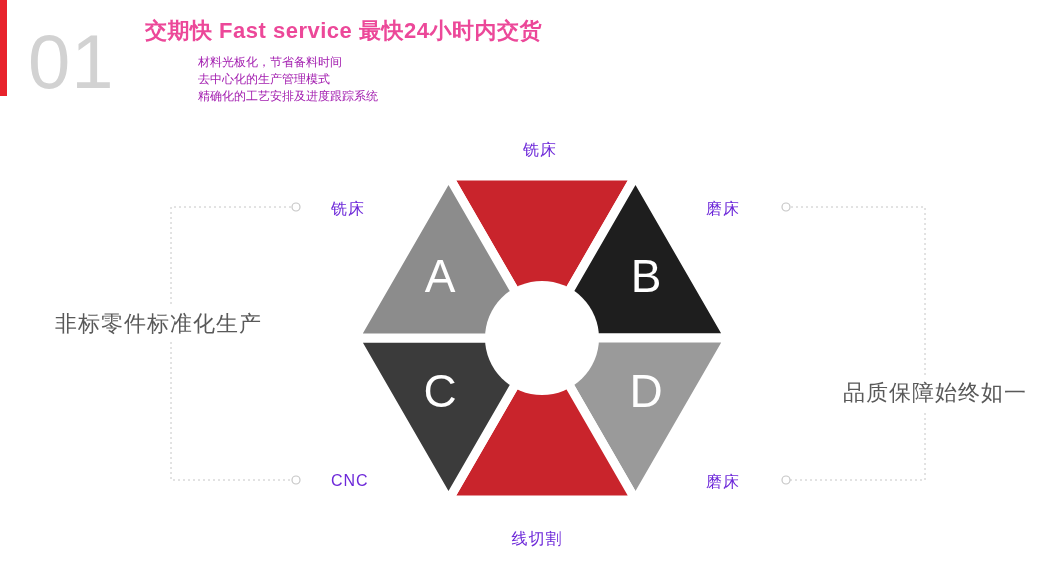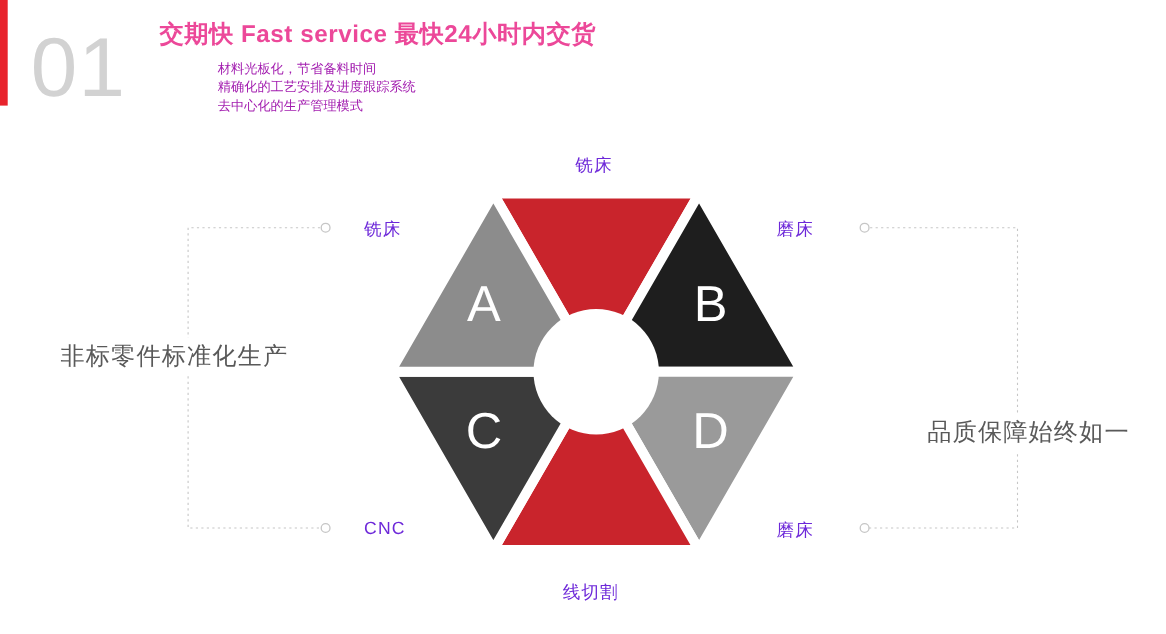--- a/index.html
+++ b/index.html
@@ -70,22 +70,22 @@
     <polygon class="hex-seg" points="542,338 448.5,500 355,338" fill="#3b3b3b"></polygon>
     <polygon class="hex-seg" points="542,338 355,338 448.5,176" fill="#8c8c8c"></polygon>
 
     <circle cx="542" cy="338" r="57" fill="#ffffff"></circle>
   </svg>
 
   <div class="index-number">01</div>
   <div class="page-title">交期快  Fast service 最快24小时内交货</div>
   <div class="bullets">
     <div>材料光板化，节省备料时间</div>
+    <div>去中心化的生产管理模式</div>
     <div>精确化的工艺安排及进度跟踪系统</div>
-    <div>去中心化的生产管理模式</div>
   </div>
 
   <div class="hex-letter" style="left:400px; top:252px;">A</div>
   <div class="hex-letter" style="left:606px; top:252px;">B</div>
   <div class="hex-letter" style="left:400px; top:367px;">C</div>
   <div class="hex-letter" style="left:606px; top:367px;">D</div>
 
   <div class="callout centered" style="left:490px; top:140px;">铣床</div>
   <div class="callout" style="left:331px; top:199px;">铣床</div>
   <div class="callout" style="left:706px; top:199px;">磨床</div>

